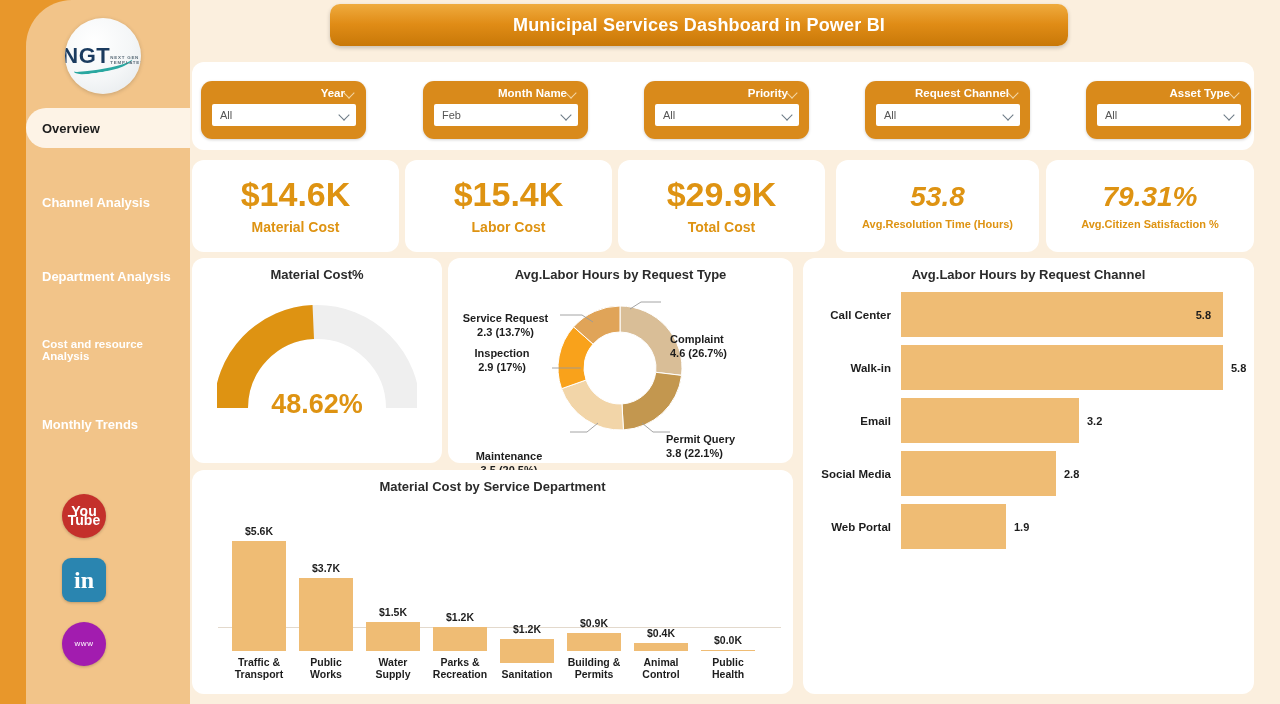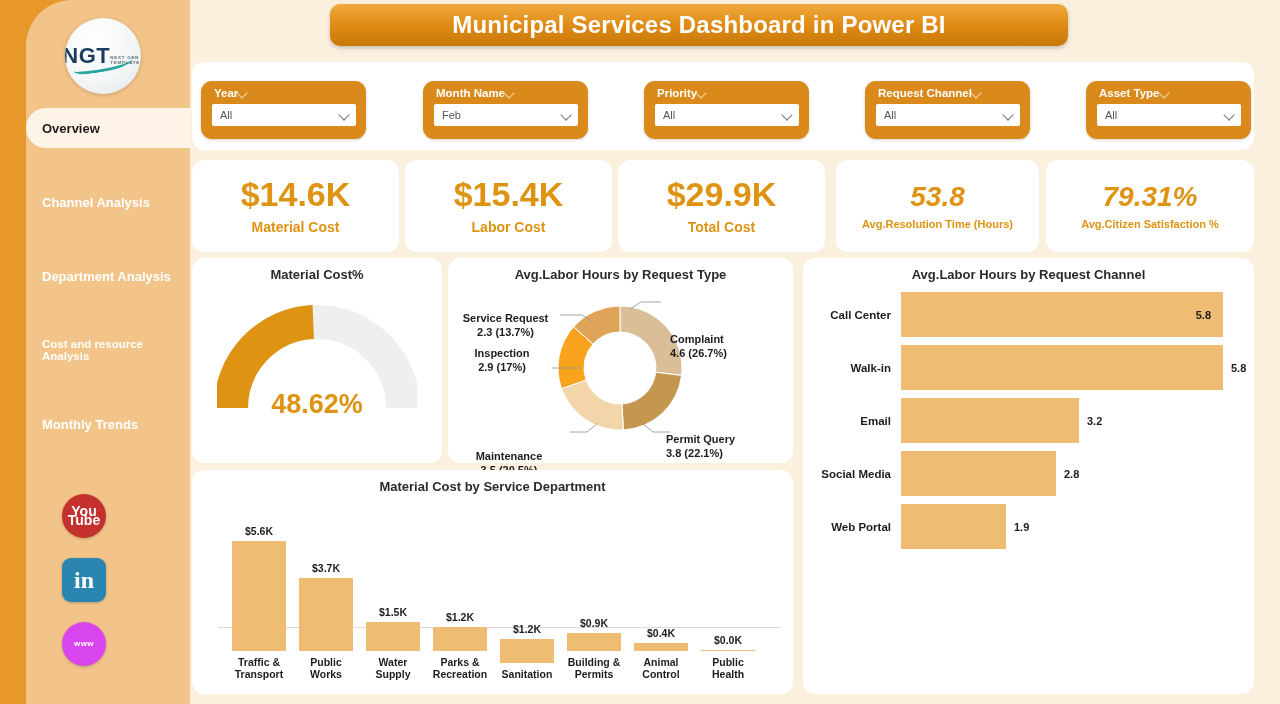--- a/index.html
+++ b/index.html
@@ -77,54 +77,54 @@
     transform: translateX(-50%);
     display: flex; flex-direction: column; gap: 20px; align-items: center;
   }
   .soc { width: 44px; height: 44px; cursor: pointer;
          display: flex; align-items: center; justify-content: center;
          box-shadow: 0 1px 3px rgba(0,0,0,.22); }
   .soc.yt { background: #C4302B; border-radius: 50%; flex-direction: column; }
   .soc.yt span { color:#fff; font-size: 14px; font-weight: 700; line-height: 9.5px; }
   .soc.li { background: #2A85B0; border-radius: 9px;
             color: #fff; font-size: 24px; font-weight: 700; font-family: "Liberation Serif", serif; }
-  .soc.www { background: #d946ef; border-radius: 50%; color: #fff;
-             font-size: 9px; font-weight: 700; letter-spacing: .5px;
+  .soc.www { background: #a21caf; border-radius: 50%; color: #fff;
+             font-size: 9px; font-weight: 400; letter-spacing: .5px;
              flex-direction: column; }
   .soc.www .globe-lines { font-size: 8px; line-height: 8px; }
 
   
   .title-banner {
     position: absolute; left: 330px; top: 4px;
     width: 738px; height: 42px;
     border-radius: 10px;
     background: linear-gradient(180deg, #EFAB3E 0%, #E08C16 48%, #C87808 100%);
     box-shadow: 0 2px 4px rgba(0,0,0,.2);
     display: flex; align-items: center; justify-content: center;
   }
   .title-banner h1 {
-    font-size: 24px; font-weight: 700; color: #ffffff;
+    font-size: 18px; font-weight: 700; color: #ffffff;
     letter-spacing: .2px;
   }
 
   
   .slicer-panel {
     position: absolute; left: 192px; top: 62px;
     width: 1062px; height: 88px;
     background: #ffffff; border-radius: 12px;
   }
   .slicer {
     position: absolute; top: 19px;
     width: 165px; height: 58px;
     background: #D98A1B; border-radius: 11px;
     box-shadow: 0 1px 3px rgba(0,0,0,.18);
   }
   .slicer-head {
-    display: flex; align-items: center; justify-content: flex-start;
-    padding: 6px 4px 2px 13px;
+    display: flex; align-items: center; justify-content: flex-end;
+    padding: 6px 12px 2px 13px;
   }
   .slicer-head .lbl { font-size: 11.5px; font-weight: 700; color: #ffffff; }
   .chev { width: 9px; height: 9px; position: relative; }
   .chev::after {
     content: ""; position: absolute; left: 0; top: 0;
     width: 7px; height: 7px;
     border-right: 1.6px solid currentColor;
     border-bottom: 1.6px solid currentColor;
     transform: rotate(45deg);
   }

